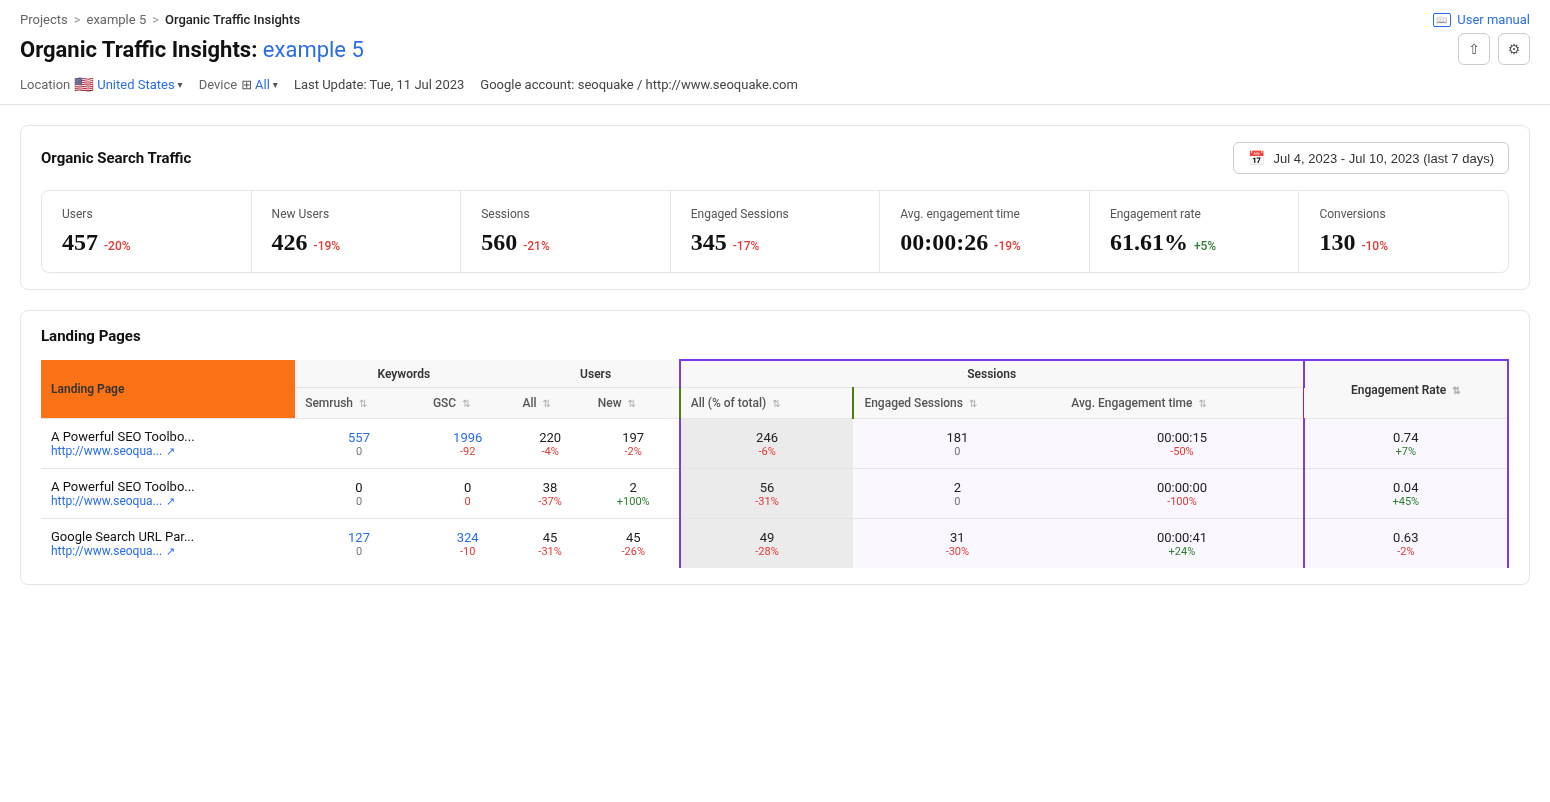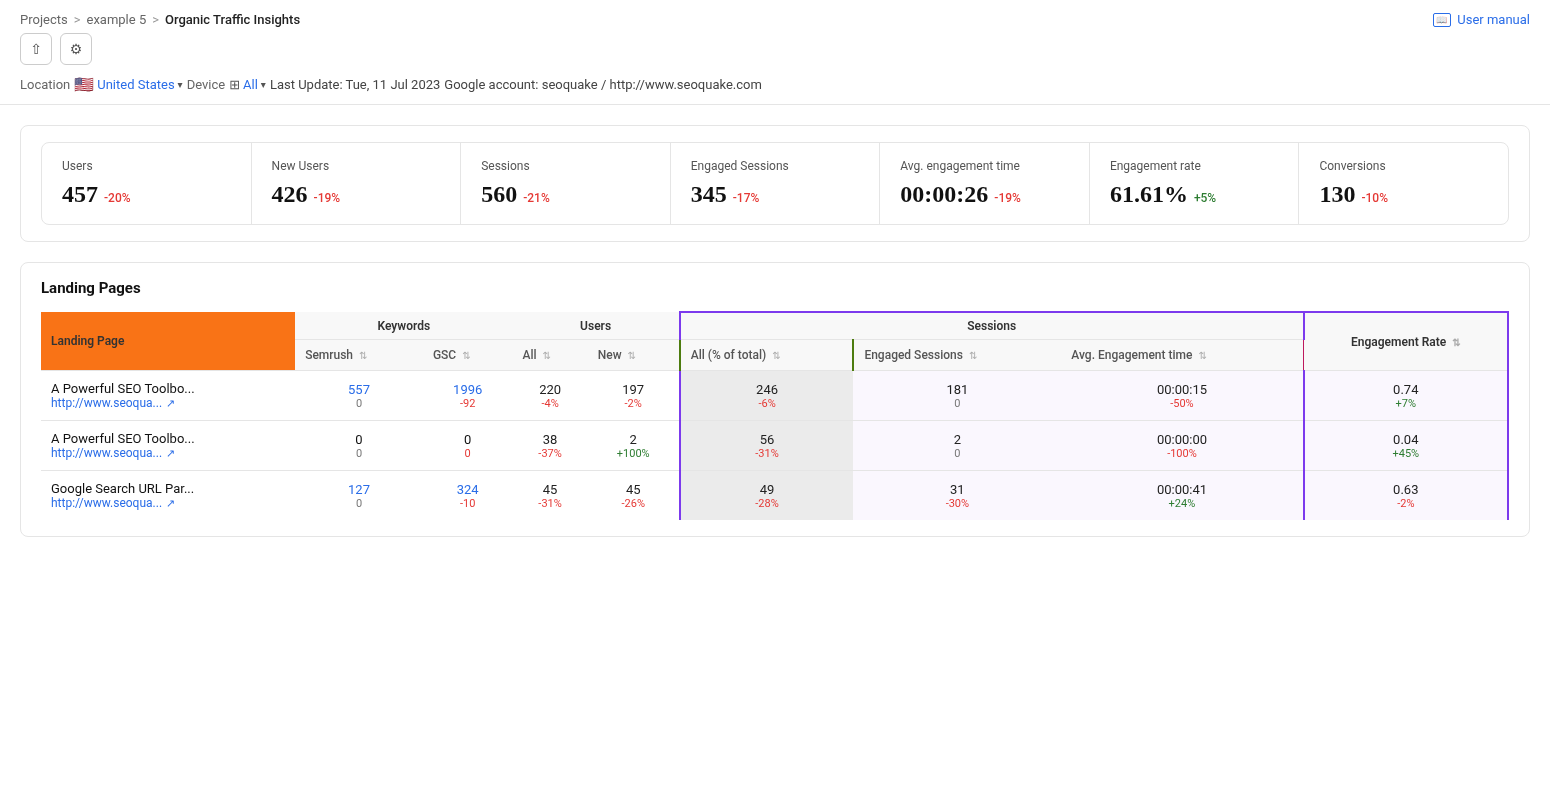--- a/index.html
+++ b/index.html
@@ -87,21 +87,21 @@
       cursor: pointer;
       display: flex;
       align-items: center;
       justify-content: center;
       font-size: 14px;
       color: #555;
     }
     .meta-row {
       display: flex;
       align-items: center;
-      gap: 4px;
+      gap: 16px;
       padding-bottom: 10px;
       font-size: 13px;
       color: #444;
     }
     .meta-item {
       display: flex;
       align-items: center;
       gap: 4px;
     }
     .meta-item .label { color: #666; }
@@ -316,20 +316,21 @@
         <span class="sep">&gt;</span>
         <span class="current">Organic Traffic Insights</span>
       </div>
       <a href="#" class="user-manual-btn">
         <span class="user-manual-icon">📖</span>
         <span>User manual</span>
       </a>
     </div>
 
     <div class="page-title-row">
+      <h1 class="page-title"><span style="font-weight:700;color:#111;">Organic Traffic Insights:</span> <span style="color:#2a6de8;font-weight:400;">example 5</span></h1>
       <div class="title-actions">
         <button class="icon-btn" title="Export">⇧</button>
         <button class="icon-btn" title="Settings">⚙</button>
       </div>
     </div>
 
     <div class="meta-row">
       <div class="meta-item">
         <span class="label">Location</span>
         <a href="#">
@@ -351,20 +352,27 @@
       </div>
       <div class="meta-item">
         <span>Google account: seoquake / http://www.seoquake.com</span>
       </div>
     </div>
   </div>
 
   <div class="main-content">
 
     <div class="section">
+      <div class="section-header">
+        <span class="section-title">Organic Search Traffic</span>
+        <button class="date-range-btn">
+          <span class="calendar-icon">📅</span>
+          <span>Jul 4, 2023 - Jul 10, 2023 (last 7 days)</span>
+        </button>
+      </div>
 
       <div class="metrics-row">
 
       <div class="metric-card">
       <div class="metric-label">Users</div>
       <div class="metric-value-row">
         <span class="metric-value">457</span>
         <span class="metric-change neg">-20%</span>
       </div>
     </div>

